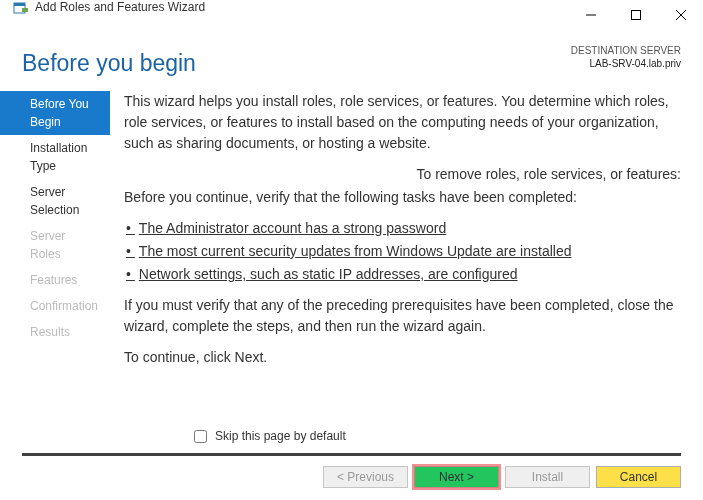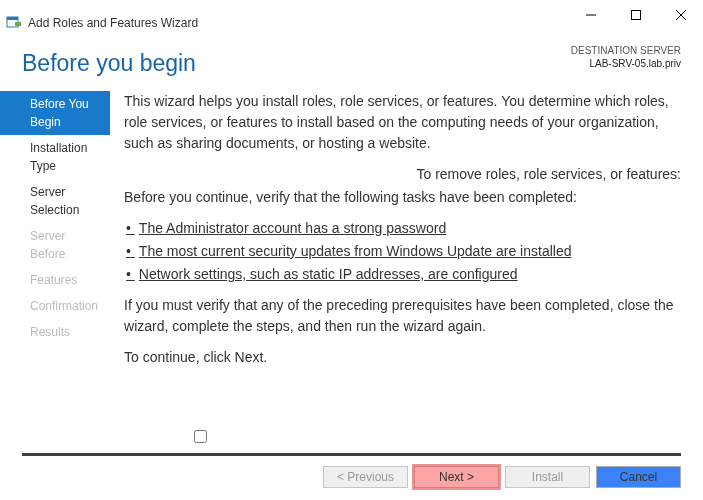--- a/index.html
+++ b/index.html
@@ -12,22 +12,22 @@
       width: 703px;
       height: 500px;
       background: #fff;
       display: flex;
       flex-direction: column;
       overflow: hidden;
     }
     .titlebar {
       height: 30px;
       display: flex;
-      align-items: flex-end;
-      padding-left: 6px;
+      align-items: flex-start;
+      padding-left: 13px;
       font-size: 12px;
       color: #333;
     }
     .titlebar-icon {
       width: 16px;
       height: 16px;
       margin-right: 6px;
       display: flex;
       align-items: center;
       justify-content: center;
@@ -155,36 +155,36 @@
       padding-top: 10px;
       display: flex;
       justify-content: flex-end;
       gap: 6px;
     }
     .btn {
       min-width: 85px;
       height: 22px;
       font-size: 12px;
       border: 1px solid #adadad;
-      background: #3b82f6;
+      background: #fde047;
       color: #333;
       cursor: pointer;
       display: flex;
       align-items: center;
       justify-content: center;
     }
     .btn.disabled {
       color: #9a9a9a;
       border-color: #c5c5c5;
       background: #efefef;
       cursor: default;
     }
     .btn.highlighted {
       box-shadow: 0 0 0 2px rgba(230,70,70,0.6);
-      background: #fca5a5;
+      background: #22c55e;
       border-color: #d08080;
     }
   </style>
 </head>
 <body>
 
 <div class="titlebar">
   <span class="titlebar-icon">
     <svg width="16" height="16" viewBox="0 0 16 16">
       <rect x="1" y="3" width="11" height="10" fill="none" stroke="#2a7ab0" stroke-width="1"></rect>
@@ -211,30 +211,30 @@
           <line x1="10" y1="0" x2="0" y2="10" stroke="#000" stroke-width="1"></line>
         </svg>
     </div>
   </div>
 </div>
 
 <div class="header-region">
   <div class="page-title">Before you begin</div>
   <div class="dest-block">
     <div class="dest-label">DESTINATION SERVER</div>
-    <div class="dest-value">LAB-SRV-05.lab.priv</div>
+    <div class="dest-value">LAB-SRV-04.lab.priv</div>
   </div>
 </div>
 
 <div class="body-region">
   <div class="sidebar" id="sidebar">
       <div class="sidebar-item selected">Before You Begin</div>
       <div class="sidebar-item enabled">Installation Type</div>
       <div class="sidebar-item enabled">Server Selection</div>
-      <div class="sidebar-item disabled">Server Before</div>
+      <div class="sidebar-item disabled">Server Roles</div>
       <div class="sidebar-item disabled">Features</div>
       <div class="sidebar-item disabled">Confirmation</div>
       <div class="sidebar-item disabled">Results</div>
     </div>
 
   <div class="content">
     <p>This wizard helps you install roles, role services, or features. You determine which roles, role services, or features to install based on the computing needs of your organization, such as sharing documents, or hosting a website.</p>
     <p style="margin-bottom:2px;text-align:right;">To remove roles, role services, or features:</p>
     <p>Before you continue, verify that the following tasks have been completed:</p>
     <ul>
@@ -243,20 +243,21 @@
       <li>Network settings, such as static IP addresses, are configured</li>
     </ul>
     <p>If you must verify that any of the preceding prerequisites have been completed, close the wizard, complete the steps, and then run the wizard again.</p>
     <p>To continue, click Next.</p>
   </div>
 </div>
 
 <div class="footer-region">
   <div class="skip-row">
     <input type="checkbox" style="">
+    <span>Skip this page by default</span>
   </div>
   <div class="btn-row">
     <div class="btn disabled">&lt; Previous</div>
     <div class="btn highlighted">Next &gt;</div>
     <div class="btn disabled">Install</div>
     <div class="btn">Cancel</div>
   </div>
 </div>
 
 </body></html>

